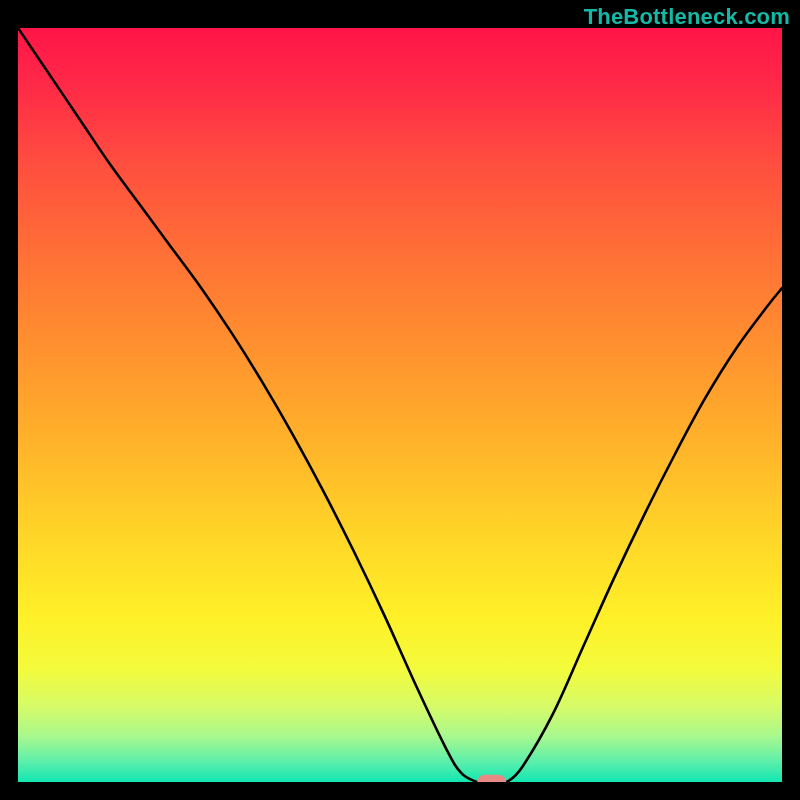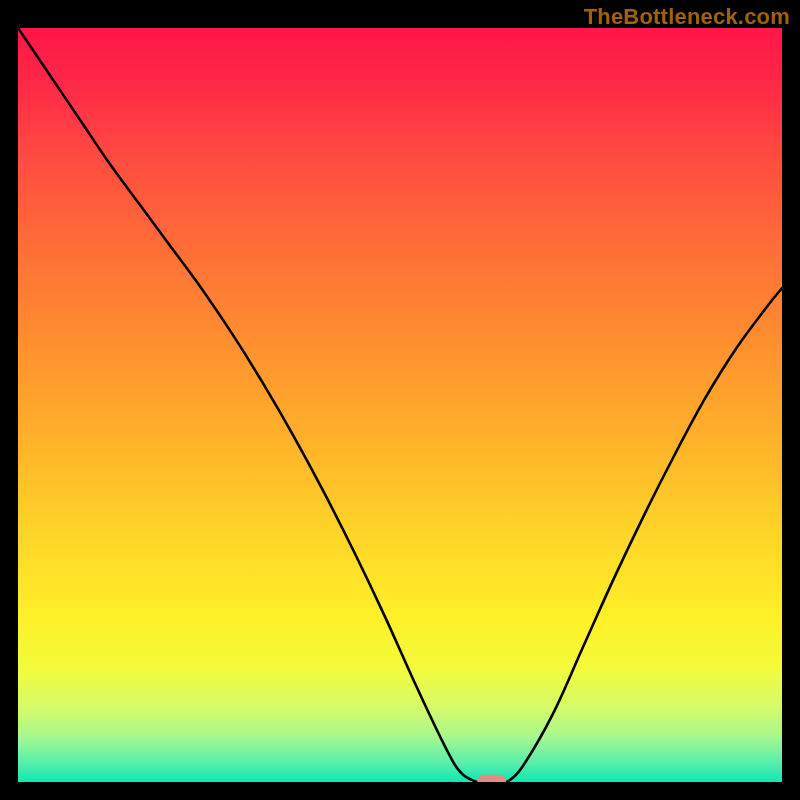--- a/index.html
+++ b/index.html
@@ -14,21 +14,21 @@
   .frame {
     position: relative;
     width: 800px;
     height: 800px;
     background: #000;
   }
   .watermark {
     position: absolute;
     top: 4px;
     right: 10px;
-    color: #a16207;
+    color: #14b8a6;
     font-size: 22px;
     font-weight: 600;
     letter-spacing: 0.2px;
     z-index: 5;
     user-select: none;
   }
   .plot {
     position: absolute;
     left: 18px;
     top: 28px;

